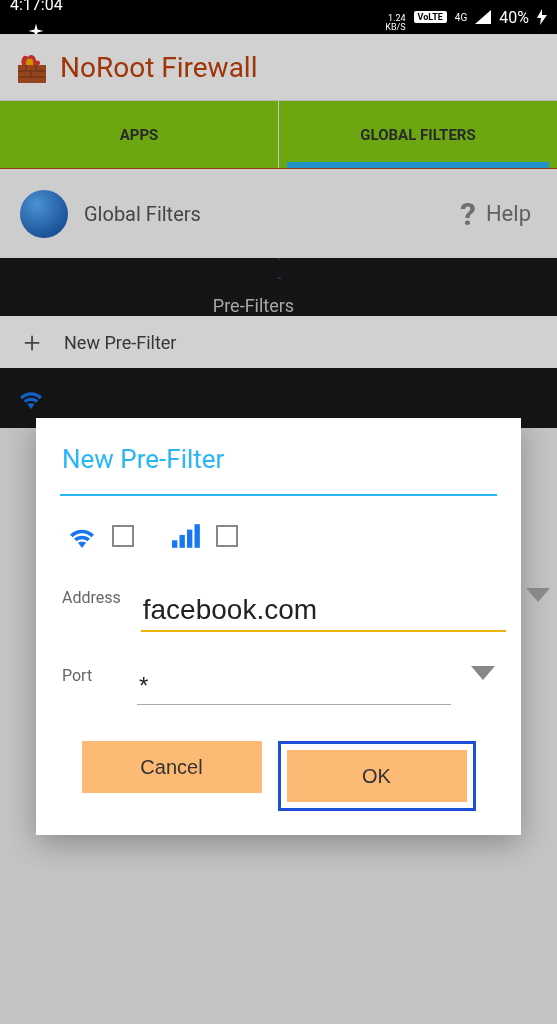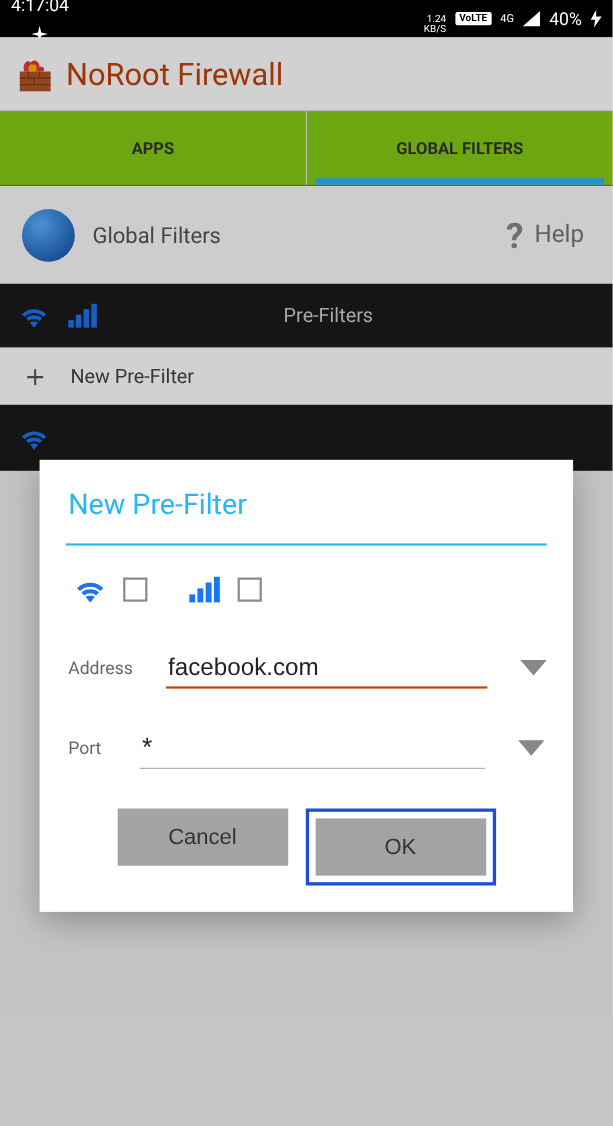--- a/index.html
+++ b/index.html
@@ -88,20 +88,21 @@
     .help-q { font-size: 32px; font-weight: bold; color: #888; }
     .filters-bar {
       height: 58px;
       background: #1a1a1a;
       color: #ccc;
       display: flex;
       align-items: center;
       padding: 0 16px;
       gap: 16px;
       font-size: 18px;
+      flex-direction: column;
     }
     .filters-bar-title { flex: 1; text-align: center; padding-right: 50px; }
     .new-prefilter-row {
       height: 52px;
       background: #fff;
       display: flex;
       align-items: center;
       padding: 0 18px;
       gap: 18px;
       font-size: 18px;
@@ -152,34 +153,34 @@
       padding-left: 4px;
     }
     .chk {
       width: 22px;
       height: 22px;
       border: 2px solid #888;
       background: #fff;
     }
     .form-row {
       display: flex;
-      align-items: center;
-      gap: 30px;
+      align-items: flex-start;
+      gap: 20px;
       margin-bottom: 34px;
     }
     .form-label {
       width: 70px;
       font-size: 16px;
       color: #666;
     }
     .form-input {
       flex: 1;
       border: none;
-      border-bottom: 2px solid #c2410c;
-      font-size: 22px;
+      border-bottom: 2px solid #eab308;
+      font-size: 28px;
       padding: 6px 2px 4px 2px;
       outline: none;
       color: #222;
     }
     .form-input.plain {
       border-bottom: 1px solid #aaa;
       font-size: 24px;
     }
     .dropdown-arrow {
       width: 0;
@@ -188,23 +189,23 @@
       border-right: 12px solid transparent;
       border-top: 14px solid #888;
     }
     .button-row {
       display: flex;
       gap: 16px;
       margin-top: 36px;
       justify-content: center;
     }
     .btn {
-      width: 155px;
+      width: 180px;
       height: 52px;
-      background: #a3a3a3;
+      background: #fdba74;
       border: none;
       font-size: 20px;
       color: #333;
       display: flex;
       align-items: center;
       justify-content: center;
       cursor: pointer;
     }
     .ok-hl {
       border: 3px solid #1d4ed8;

